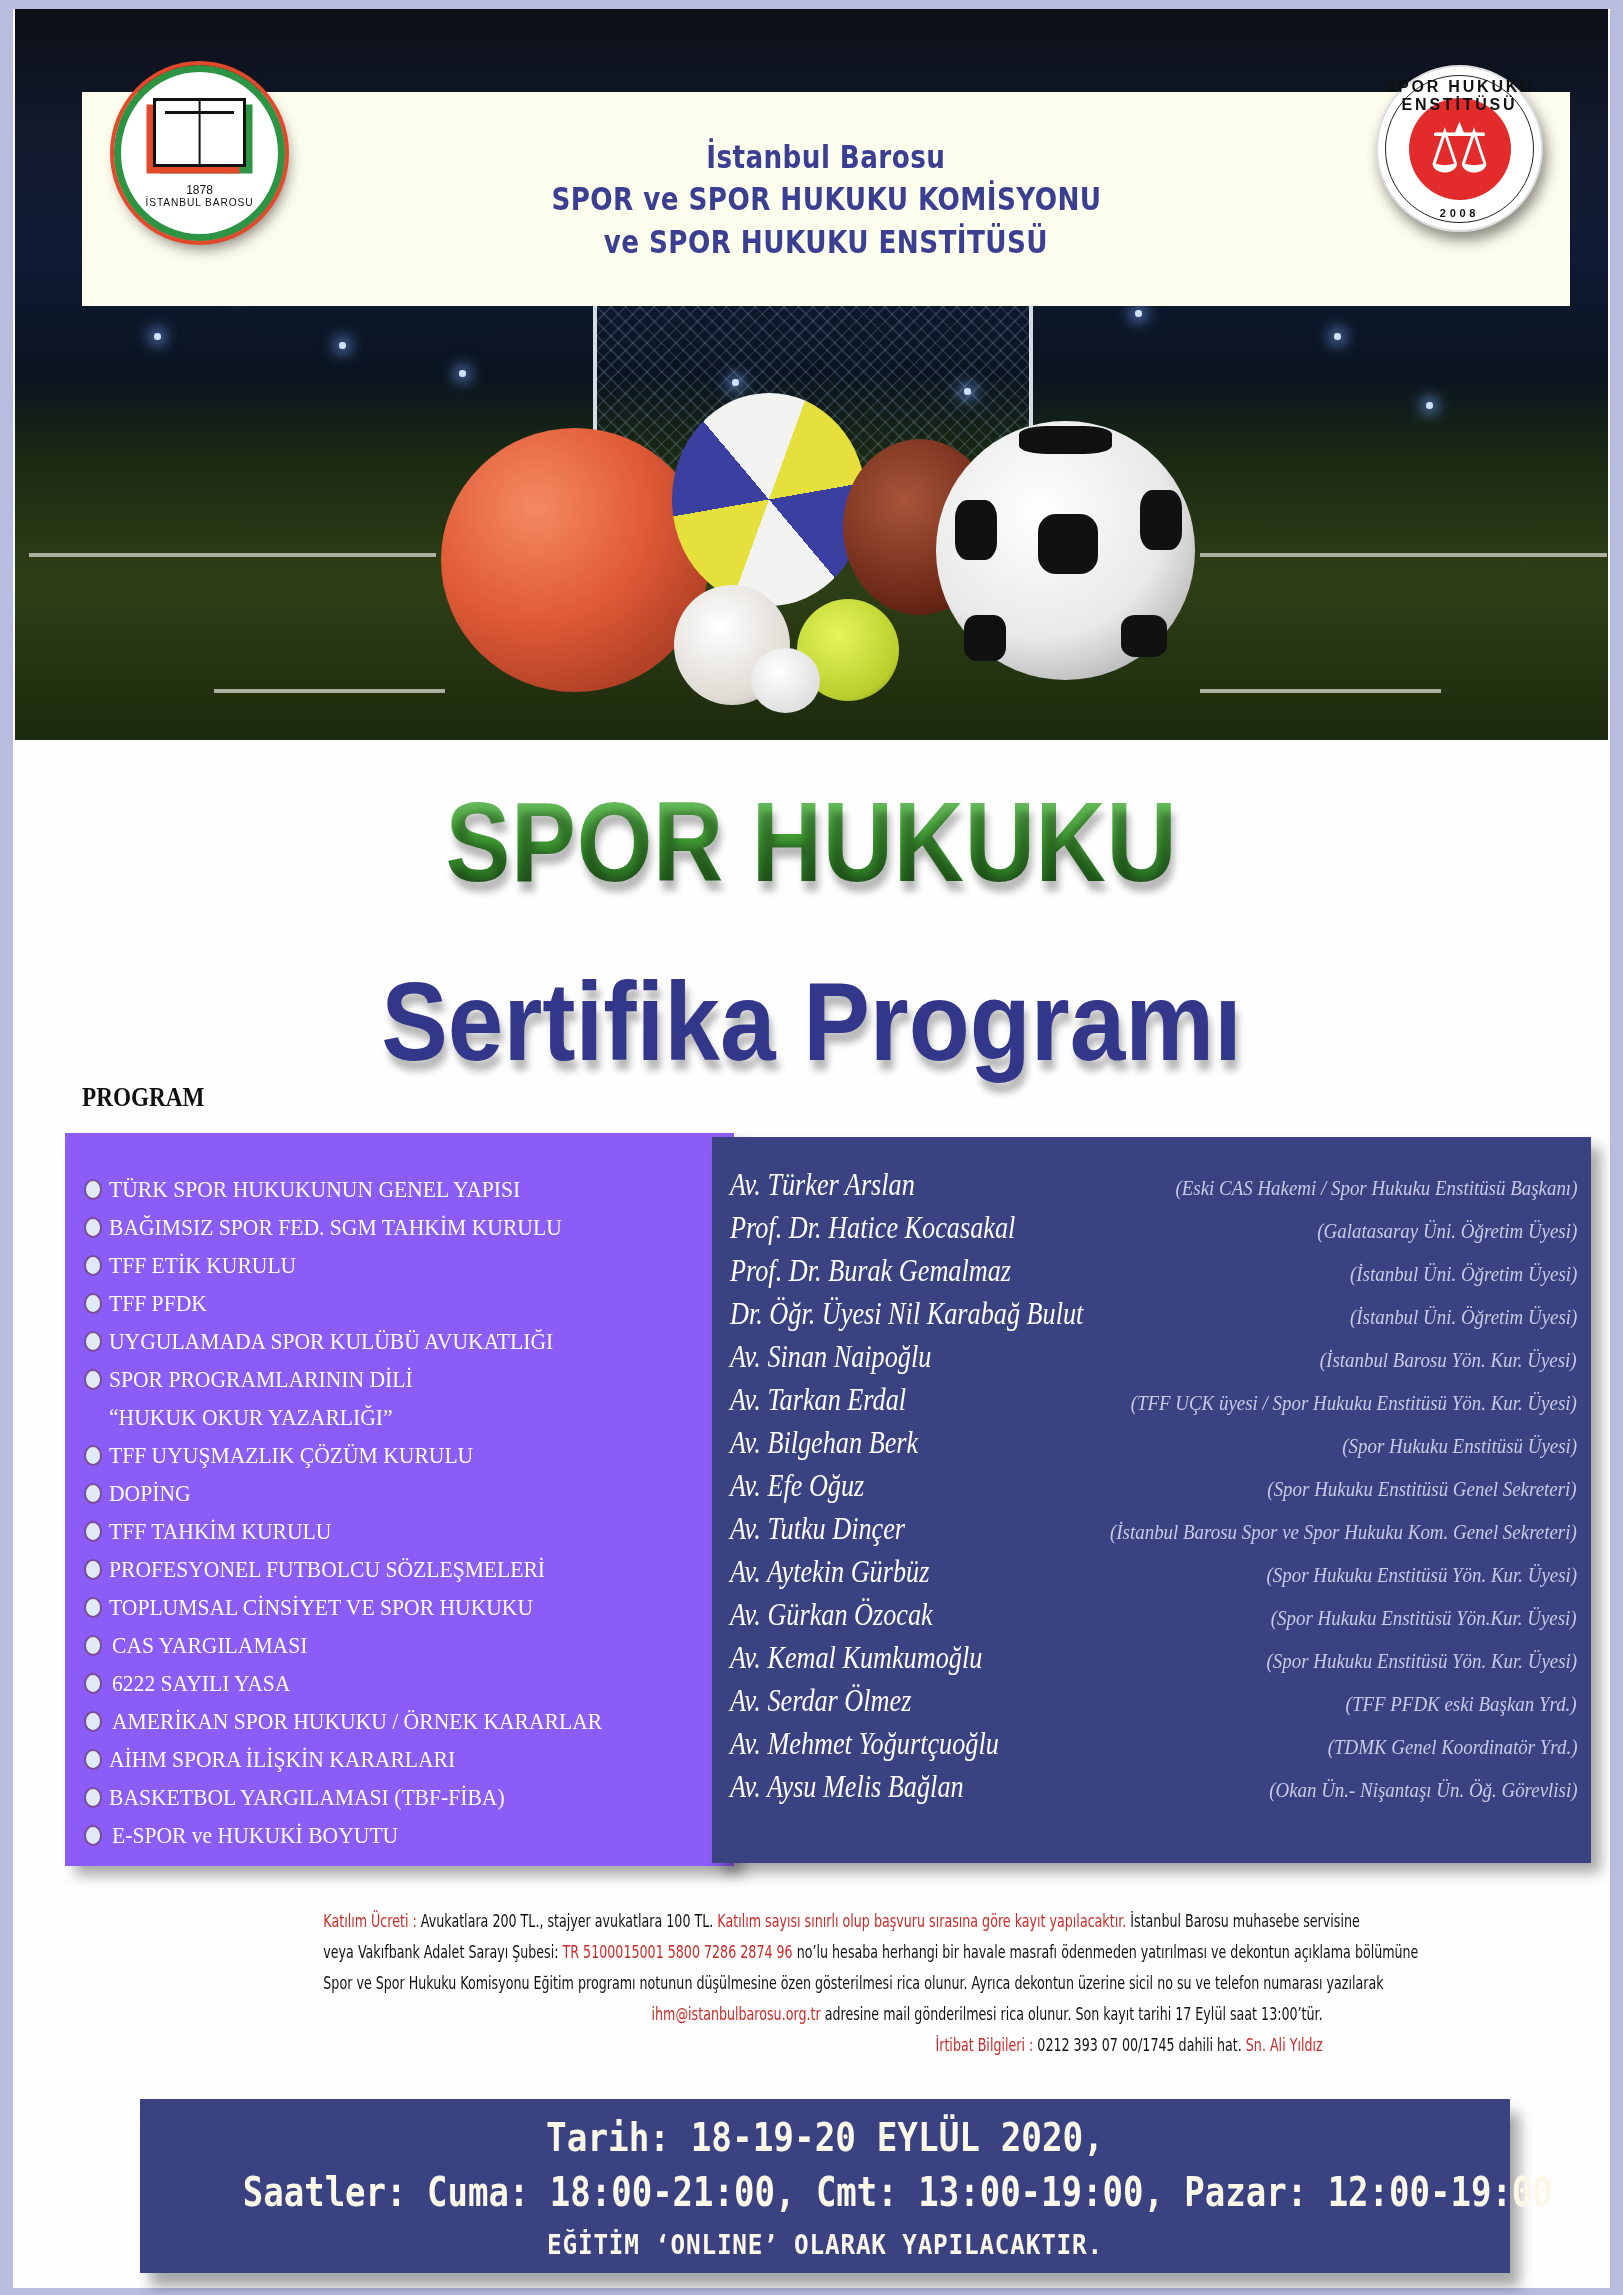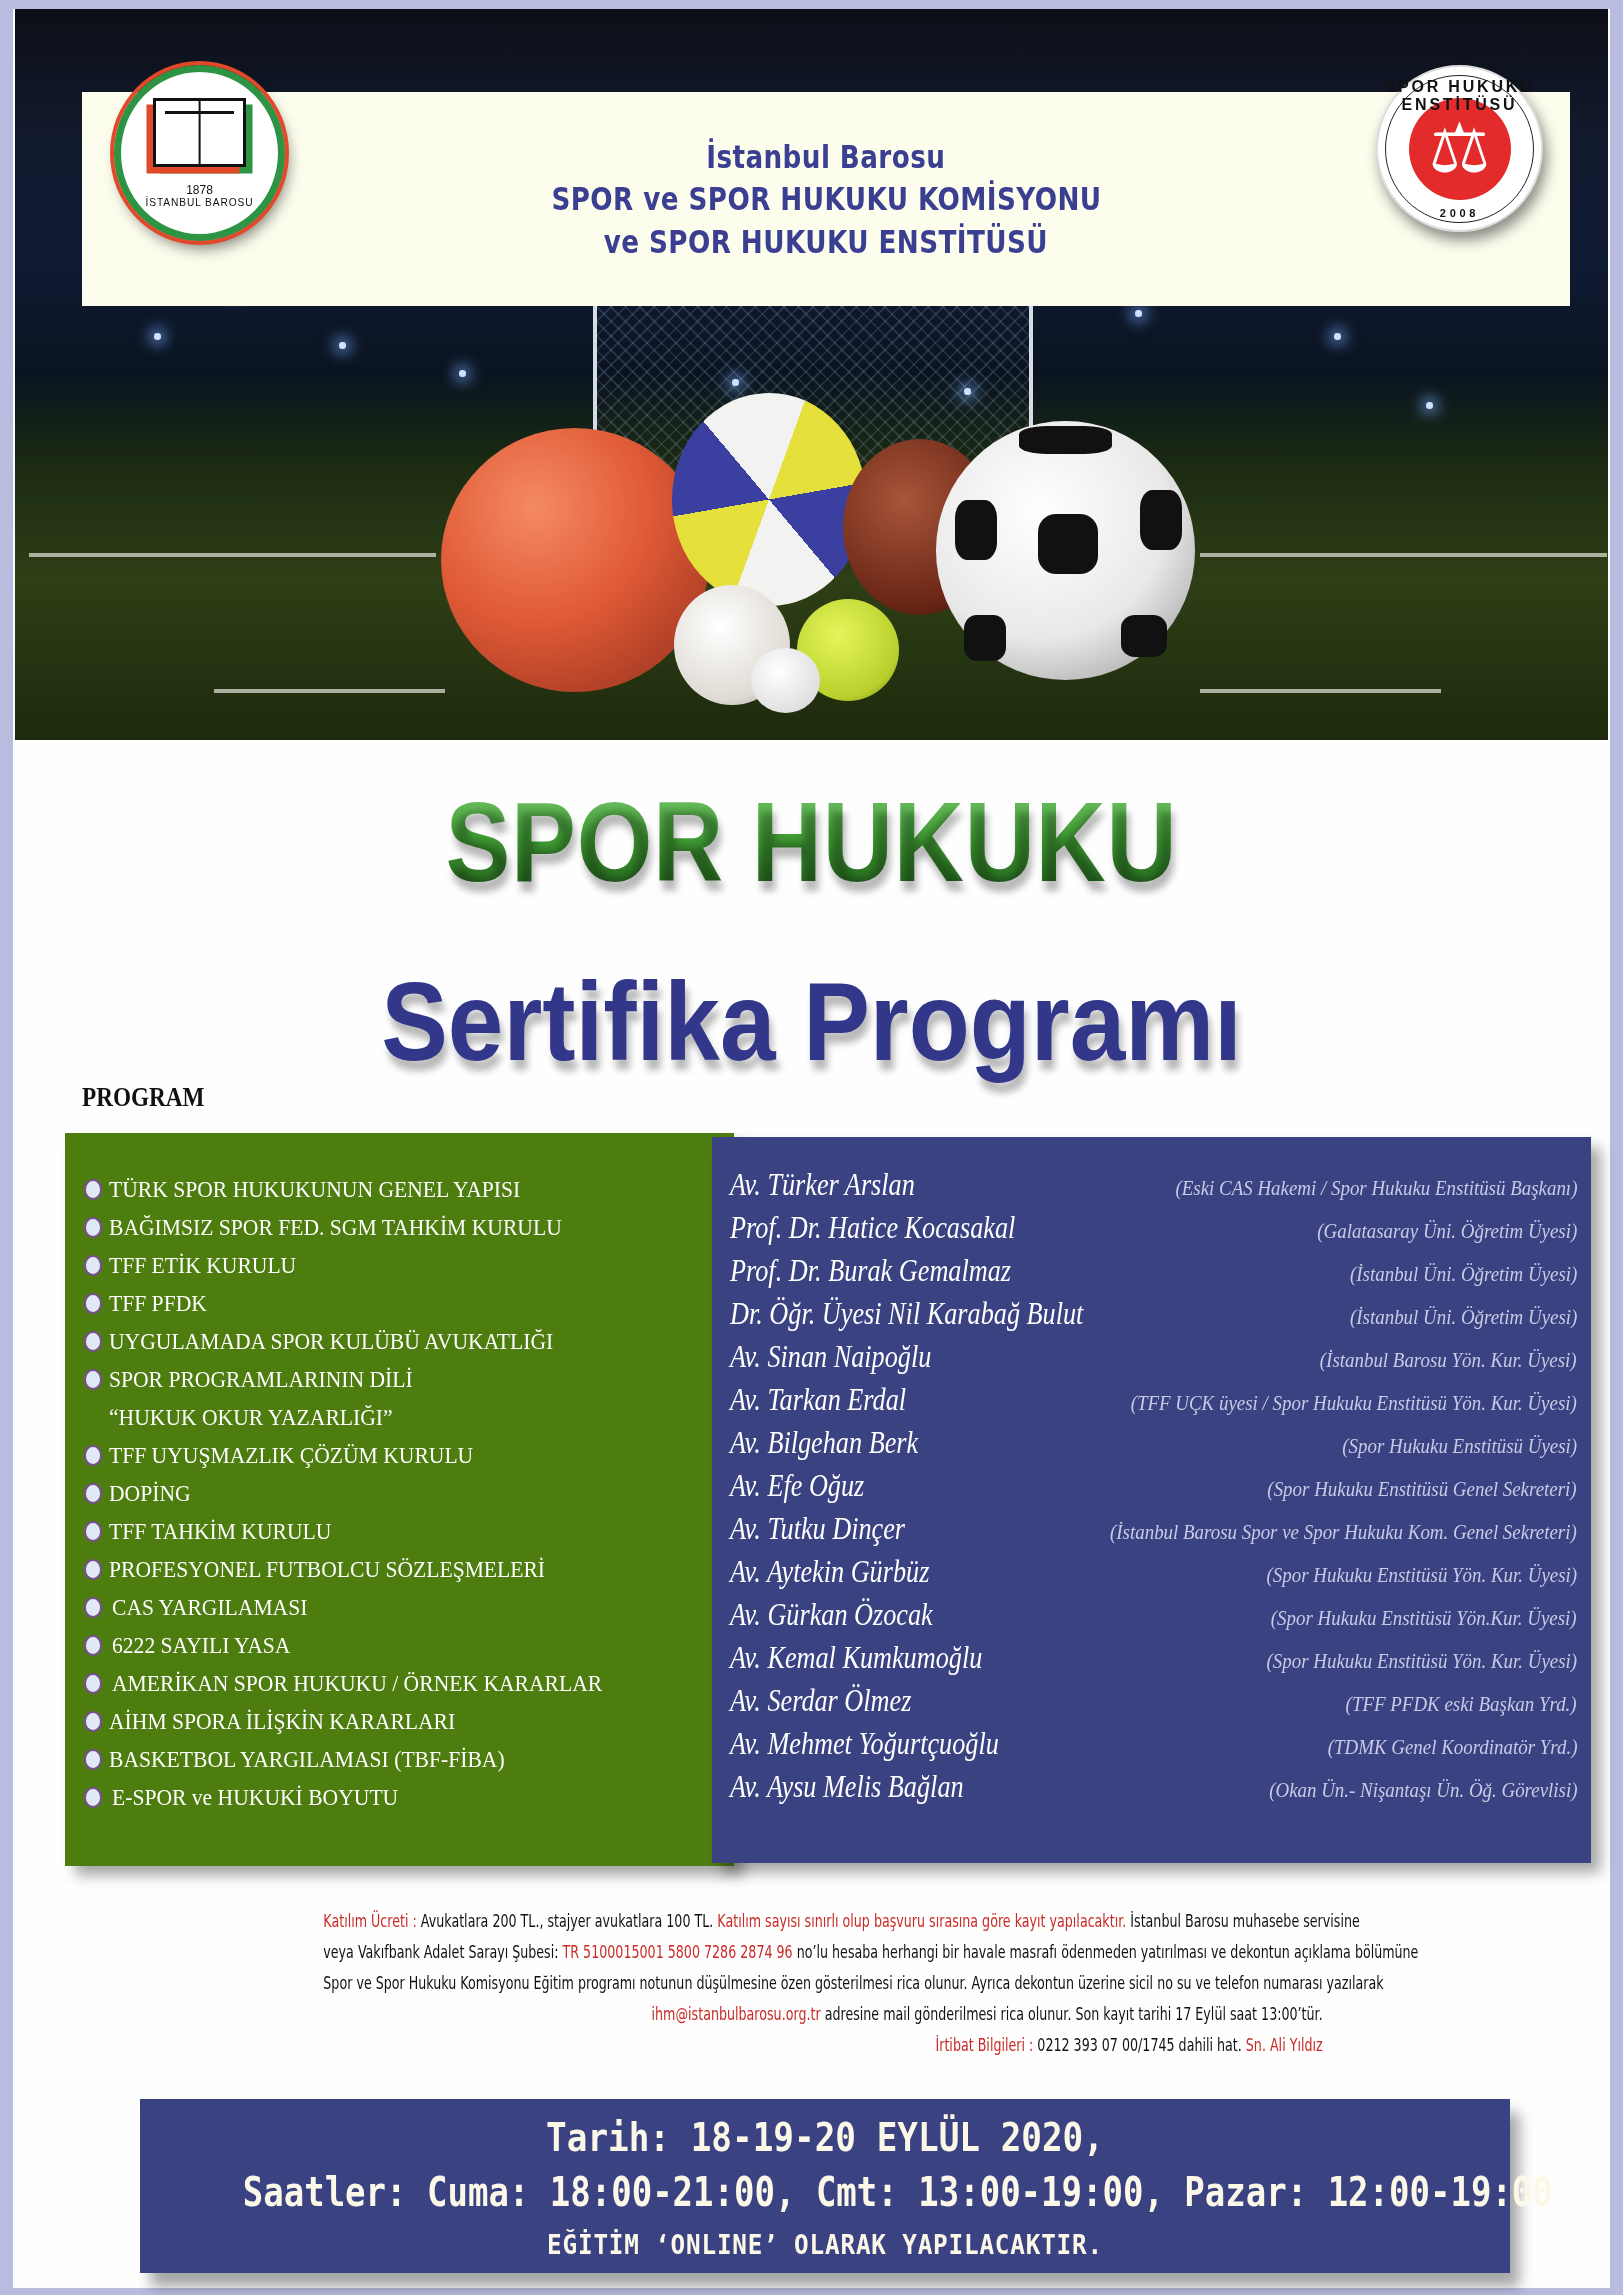--- a/index.html
+++ b/index.html
@@ -153,21 +153,21 @@
   .program-label {
     position: absolute; left: 69px; top: 1073px;
     font-family: "Liberation Serif", serif; font-weight: bold;
     font-size: 27px; color: #111;
     transform: scaleX(0.86); transform-origin: left;
   }
   
   .program-box {
     position: absolute; left: 52px; top: 1124px;
     width: 669px; height: 733px;
-    background: #4d7c0f;
+    background: #8b5cf6;
     box-shadow: 10.2px 10.2px 13px rgba(0,0,0,0.35);
     padding: 37px 0 0 18.5px;
   }
   .program-item {
     display: flex; align-items: center;
     height: 38px;
     font-family: "Liberation Serif", serif;
     font-size: 24px; color: #fff;
     white-space: nowrap;
   }
@@ -323,20 +323,24 @@
         <span class="txt">DOPİNG</span>
       </div>
     <div class="program-item">
         <span class="bullet"></span>
         <span class="txt">TFF TAHKİM KURULU</span>
       </div>
     <div class="program-item">
         <span class="bullet"></span>
         <span class="txt">PROFESYONEL FUTBOLCU SÖZLEŞMELERİ</span>
       </div>
+    <div class="program-item">
+        <span class="bullet"></span>
+        <span class="txt">TOPLUMSAL CİNSİYET VE SPOR HUKUKU</span>
+      </div>
     <div class="program-item indent">
         <span class="bullet"></span>
         <span class="txt">CAS YARGILAMASI</span>
       </div>
     <div class="program-item indent">
         <span class="bullet"></span>
         <span class="txt">6222 SAYILI YASA</span>
       </div>
     <div class="program-item indent">
         <span class="bullet"></span>

